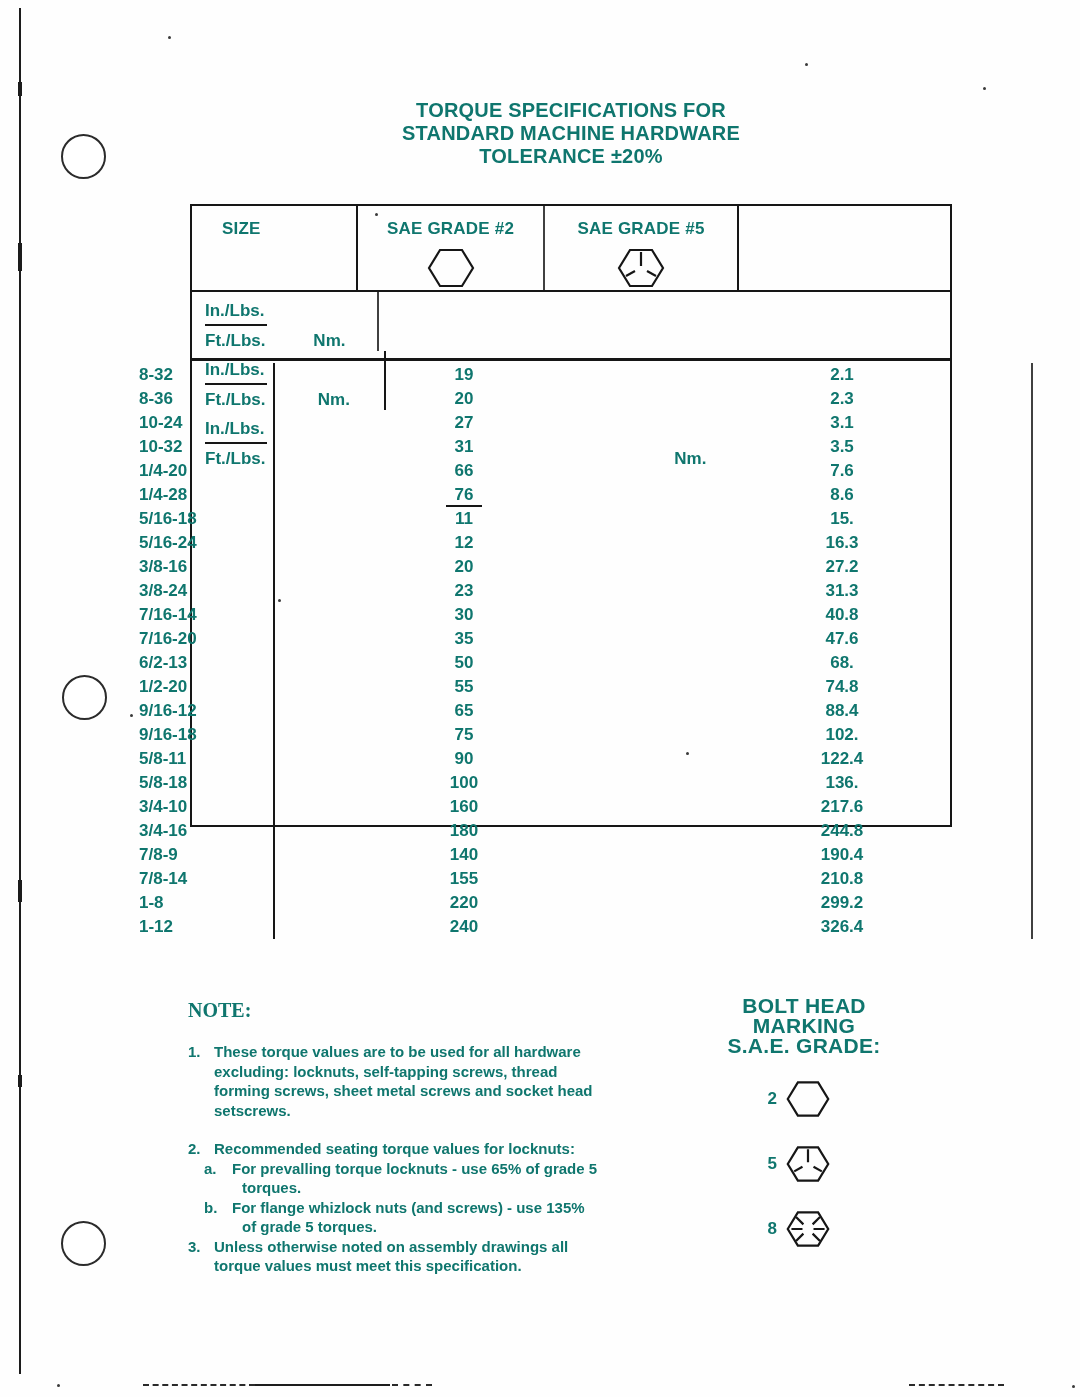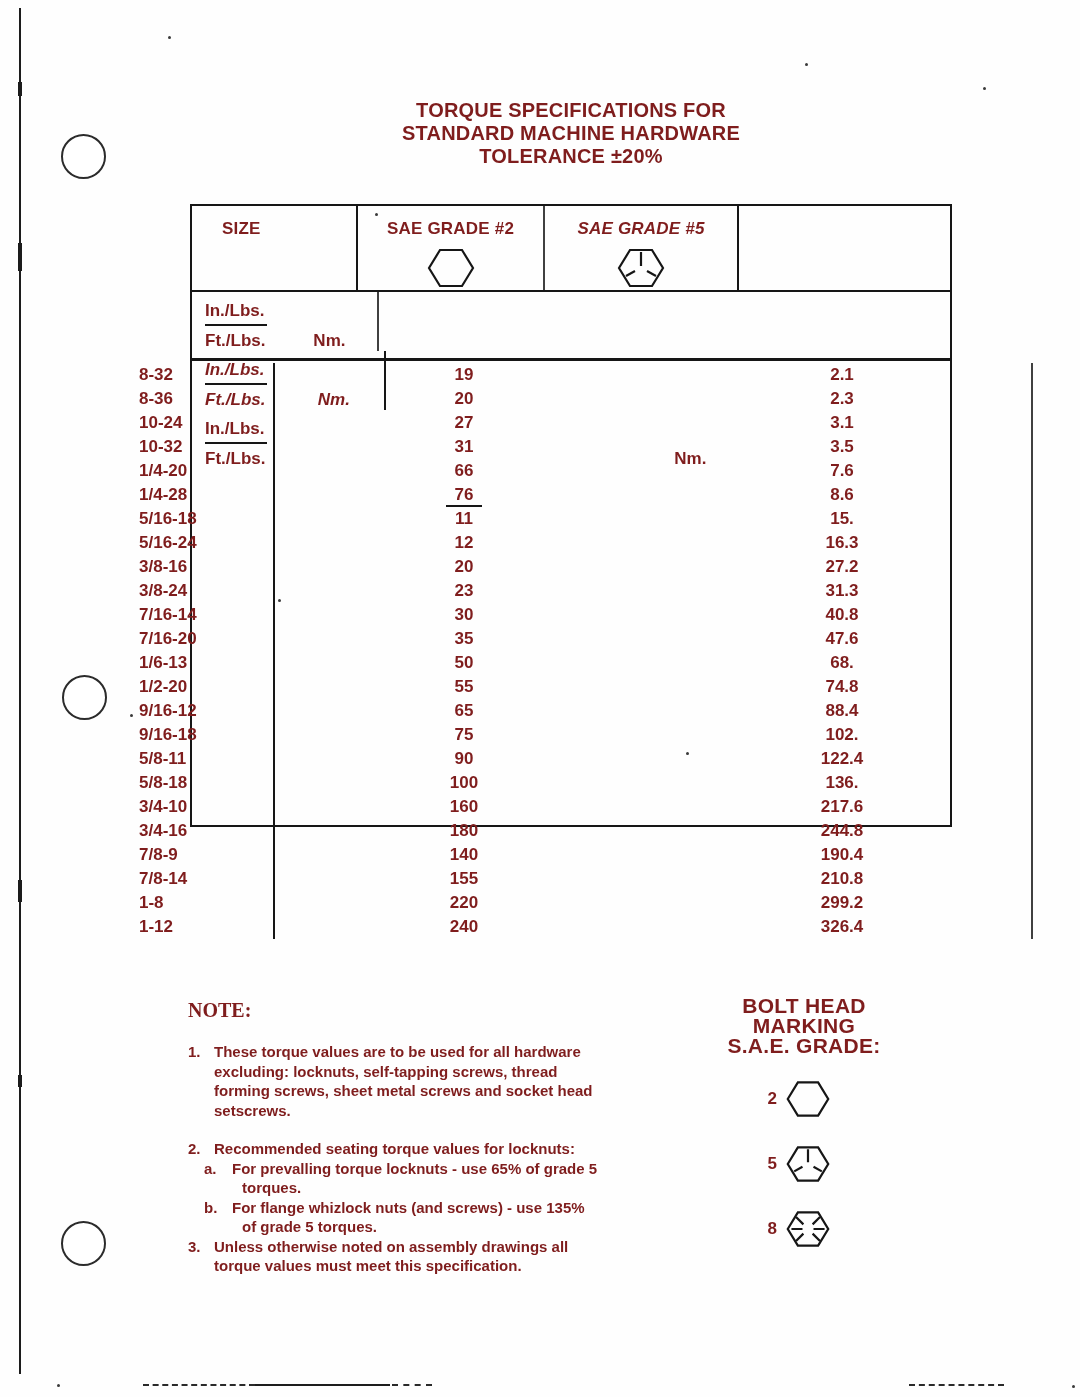--- a/index.html
+++ b/index.html
@@ -1,18 +1,18 @@
 <!DOCTYPE html>
 <html><head>
 <meta charset="utf-8">
 <style>
   html,body{margin:0;padding:0;background:#e8e8e8;}
   .page{
     position:relative;width:1080px;height:1397px;background:#fefefe;
-    font-family:"Liberation Sans",sans-serif;color:#7f1d1d;overflow:hidden;
+    font-family:"Liberation Sans",sans-serif;color:#0f766e;overflow:hidden;
     margin:0 auto;
   }
   
   .edge-line{position:absolute;left:19px;top:8px;width:2px;height:1366px;background:#1c1c1c;}
   .edge-nub{position:absolute;background:#1c1c1c;}
   .hole{position:absolute;width:41px;height:41px;border:2.5px solid #2b2b2b;border-radius:50%;background:#fff;}
   .speck{position:absolute;width:3px;height:3px;background:#3a3a3a;border-radius:50%;}
   .bottom-dash{position:absolute;top:1384px;height:0;border-top:2px dashed #2a2a2a;}
   .bottom-solid{position:absolute;top:1384px;height:2px;background:#1d1d1d;}
 
@@ -26,21 +26,21 @@
   .spec-table{
     position:absolute;left:190px;top:204px;width:762px;height:623px;
     border:2.5px solid #161616;box-sizing:border-box;
   }
   .trow-head{display:flex;height:84px;border-bottom:2px solid #161616;}
   .trow-sub{display:flex;height:66px;border-bottom:3px solid #161616;flex-direction:column;}
   .tbody{padding-top:2px;}
   .trow{display:flex;height:24px;font-size:17px;font-weight:700;line-height:24px;justify-content:center;}
   .col-size{width:166px;border-right:2px solid #161616;box-sizing:border-box;flex:none;}
   .col-g2{width:187px;border-right:2px solid #404040;box-sizing:border-box;flex:none;}
-  .col-g5{width:194px;border-right:2px solid #161616;box-sizing:border-box;flex:none;font-style:italic;}
+  .col-g5{width:194px;border-right:2px solid #161616;box-sizing:border-box;flex:none;}
   .col-g8{flex:1;}
   .hc{padding-top:13px;text-align:center;font-size:17px;font-weight:700;letter-spacing:.2px;}
   .hc-size{text-align:left;padding-left:30px;}
   .hc svg{display:block;margin:8px auto 0;}
   .sc{padding:9px 0 0 13px;font-size:17px;font-weight:700;}
   .sc .unit-top{display:inline-block;border-bottom:2px solid #161616;padding:0 2px 3px 0;}
   .sc .unit-bottom{position:relative;margin-top:5px;}
   .sc .unit-nm{position:absolute;left:63%;}
   .cell-size{padding-left:30px;}
   .gpair{display:flex;width:100%;}
@@ -217,21 +217,21 @@
           </div>
         </div>
         <div class="trow">
           <div class="col-size cell-size">7/16-20</div>
           <div class="col-g2 gpair">
             <div class="val"><span>35</span></div>
             <div class="val"><span>47.6</span></div>
           </div>
         </div>
         <div class="trow">
-          <div class="col-size cell-size">1/6-13</div>
+          <div class="col-size cell-size">6/2-13</div>
           <div class="col-g2 gpair">
             <div class="val"><span>50</span></div>
             <div class="val"><span>68.</span></div>
           </div>
         </div>
         <div class="trow">
           <div class="col-size cell-size">1/2-20</div>
           <div class="col-g2 gpair">
             <div class="val"><span>55</span></div>
             <div class="val"><span>74.8</span></div>

